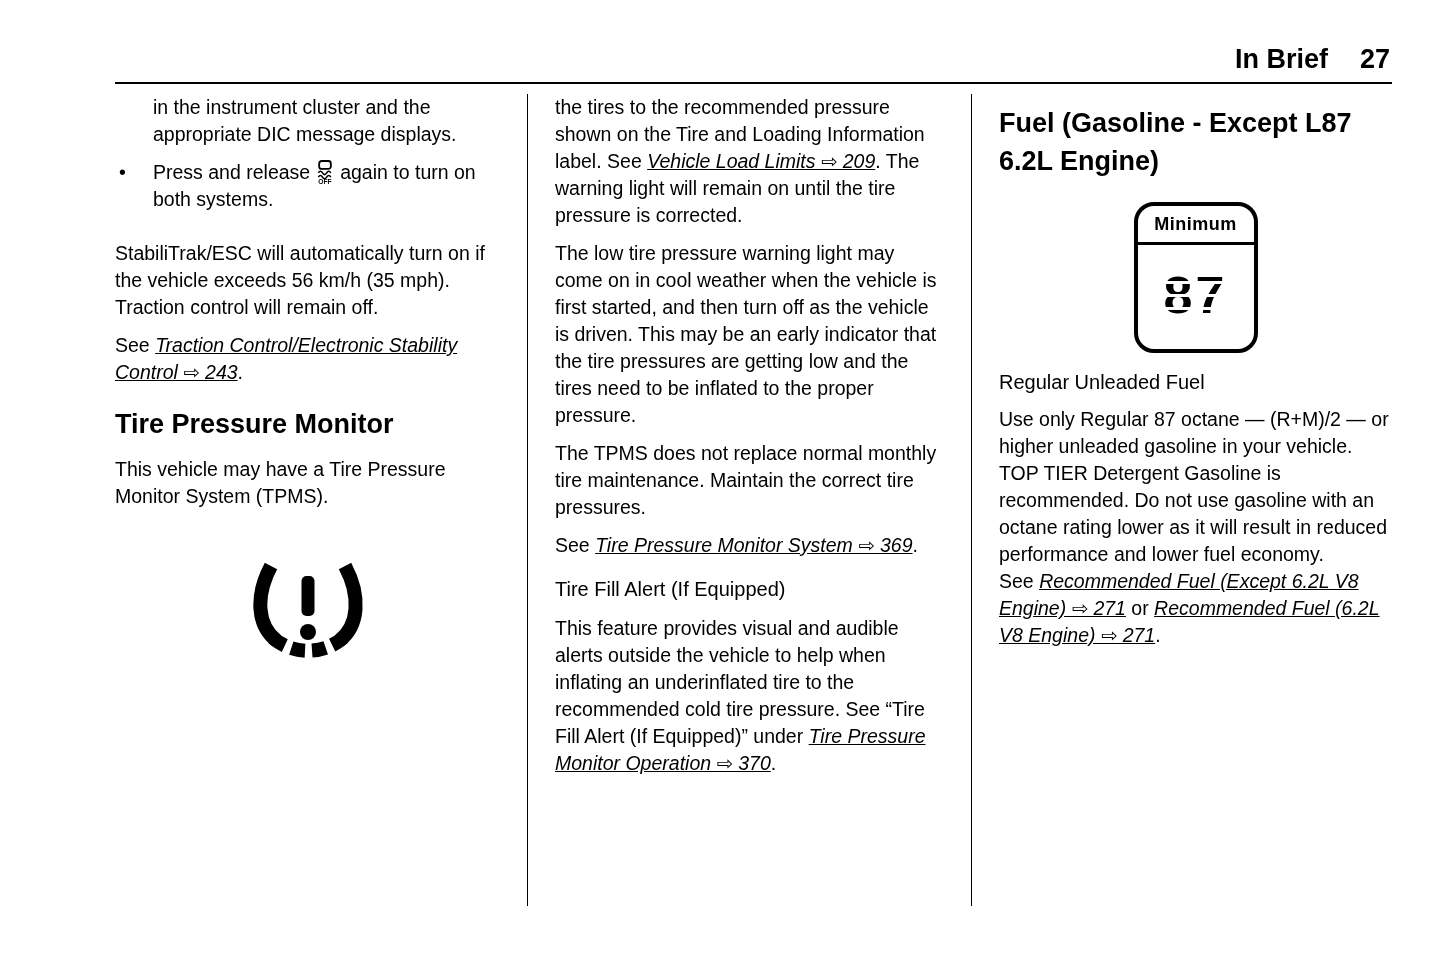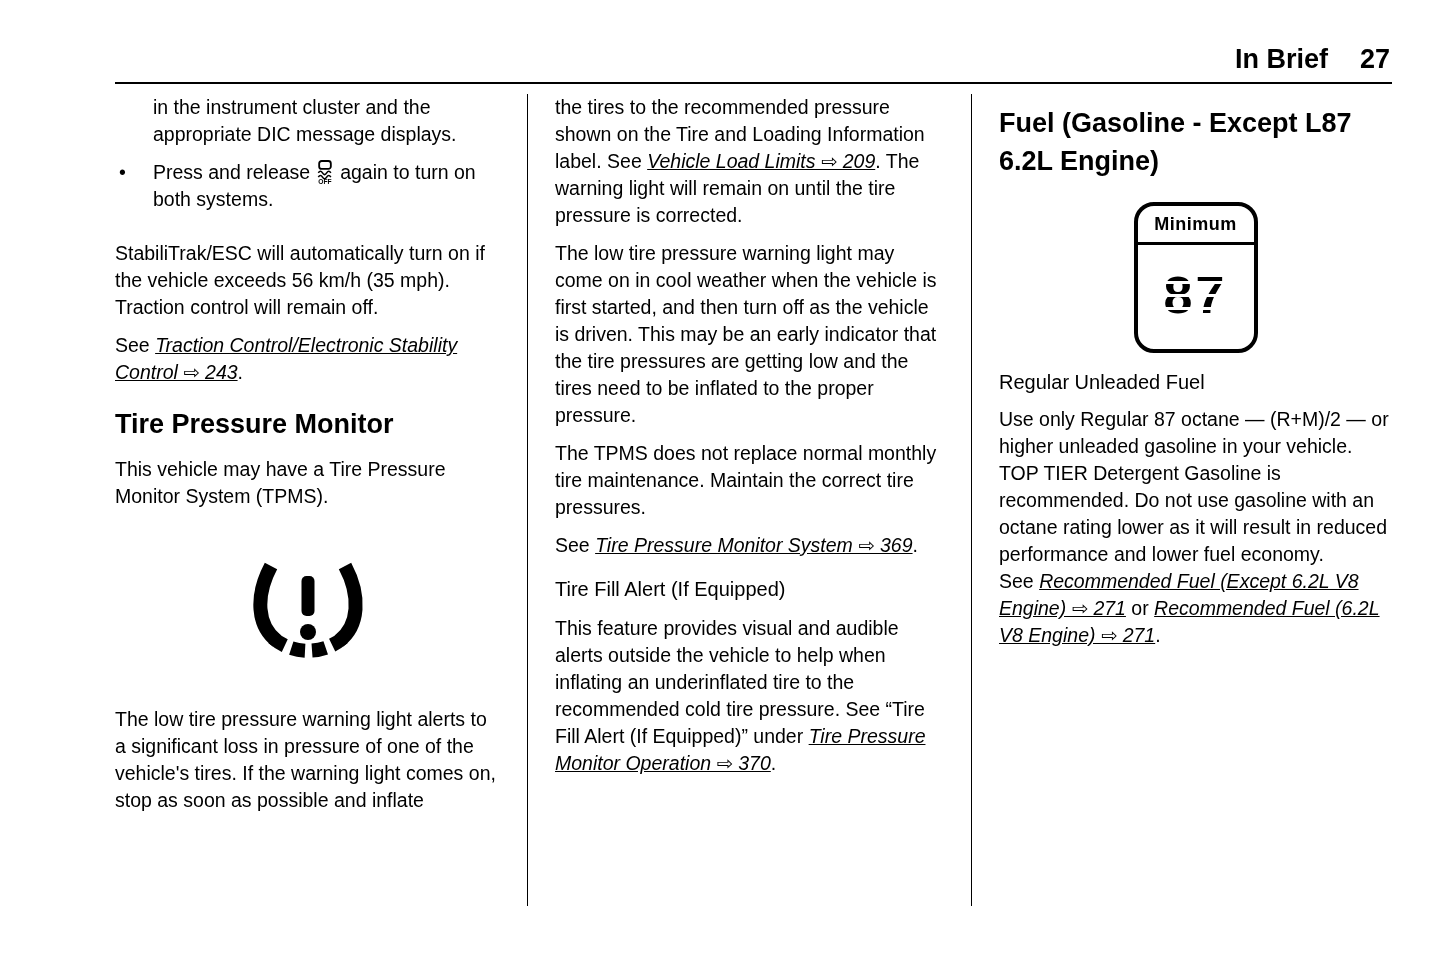--- a/index.html
+++ b/index.html
@@ -101,21 +101,20 @@
       <div class="tpms-icon-wrap">
         <svg viewBox="0 0 130 106" width="130" height="106" aria-hidden="true">
           <path d="M28 10 C 12 40, 14 70, 34 85" stroke="#000" stroke-width="14" fill="none"></path>
           <path d="M102 10 C 118 40, 116 70, 96 85" stroke="#000" stroke-width="14" fill="none"></path>
           <path d="M30 82 C 50 99, 80 99, 100 82" stroke="#000" stroke-width="14" fill="none" stroke-dasharray="14 7"></path>
           <rect x="58.5" y="20" width="13" height="40" rx="5" fill="#000"></rect>
           <circle cx="65" cy="76" r="8" fill="#000"></circle>
         </svg>
       </div>
 
-      <p class="body nogap">The low tire pressure warning light alerts to a significant loss in pressure of one of the vehicle's tires. If the warning light comes on, stop as soon as possible and inflate</p>
     </section>
 
     <div class="divider"></div>
 
     <section class="col col2">
       <p class="body"><span>the tires to the recommended pressure shown on the Tire and Loading Information label. See </span><span class="seg-i">Vehicle Load Limits ⇨ 209</span><span>. The warning light will remain on until the tire pressure is corrected.</span></p>
       <p class="body">The low tire pressure warning light may come on in cool weather when the vehicle is first started, and then turn off as the vehicle is driven. This may be an early indicator that the tire pressures are getting low and the tires need to be inflated to the proper pressure.</p>
       <p class="body">The TPMS does not replace normal monthly tire maintenance. Maintain the correct tire pressures.</p>
       <p class="body"><span>See </span><span class="seg-i">Tire Pressure Monitor System ⇨ 369</span><span>.</span></p>
 

